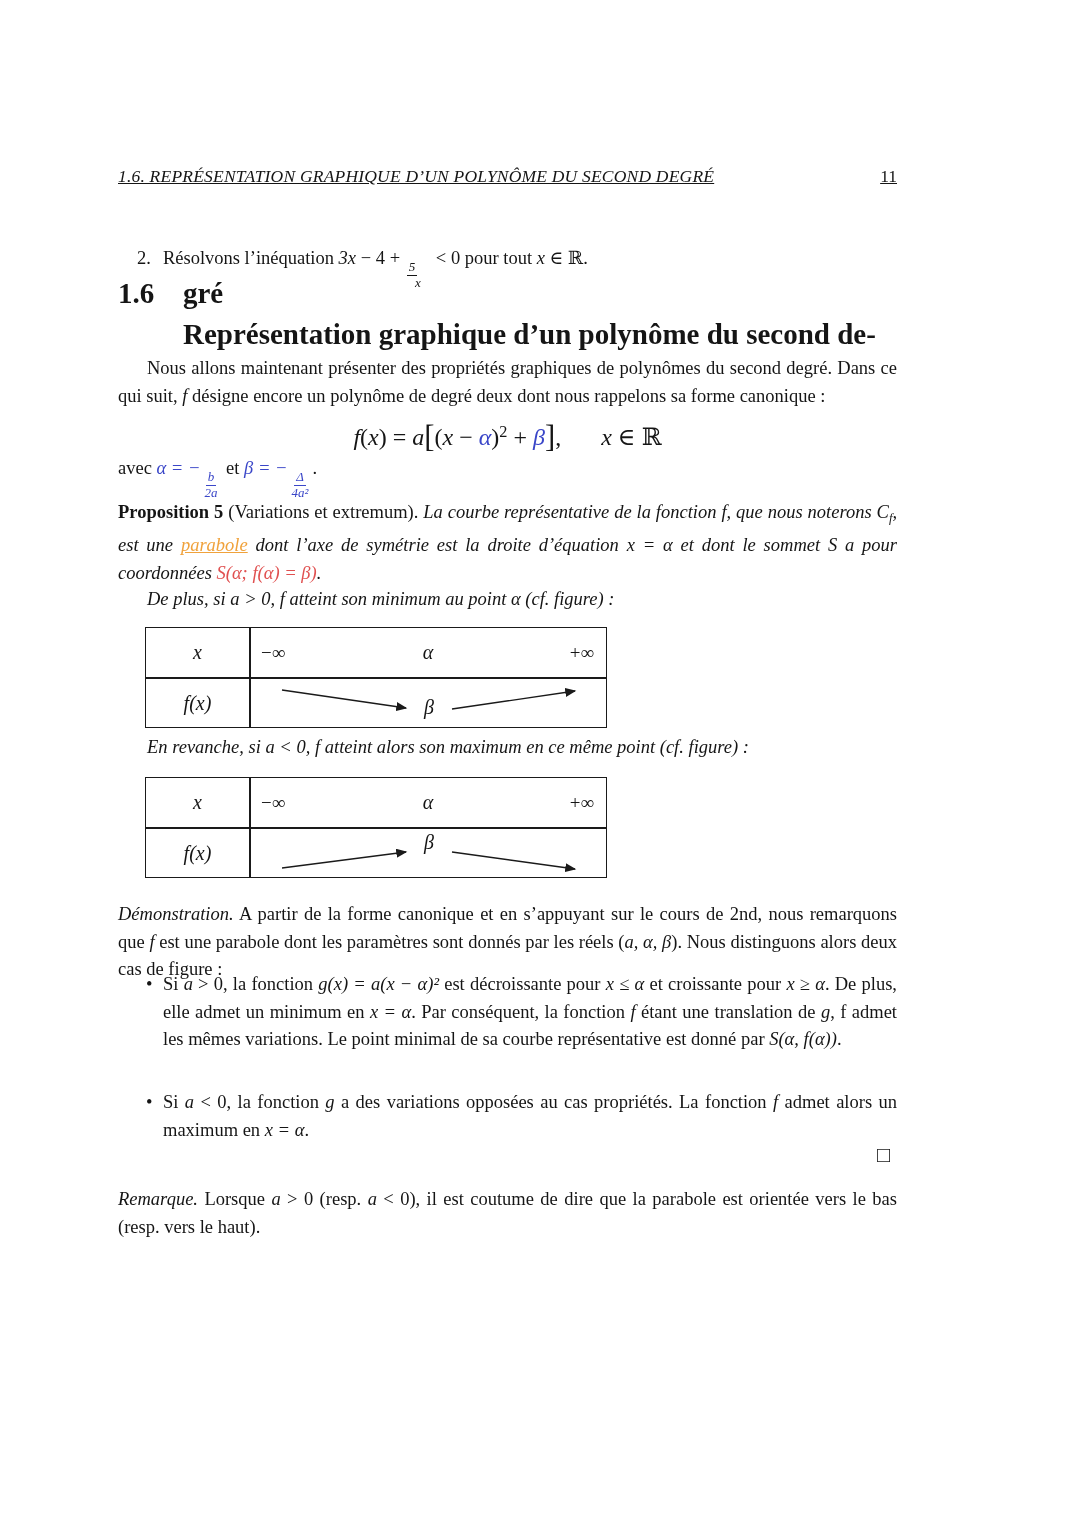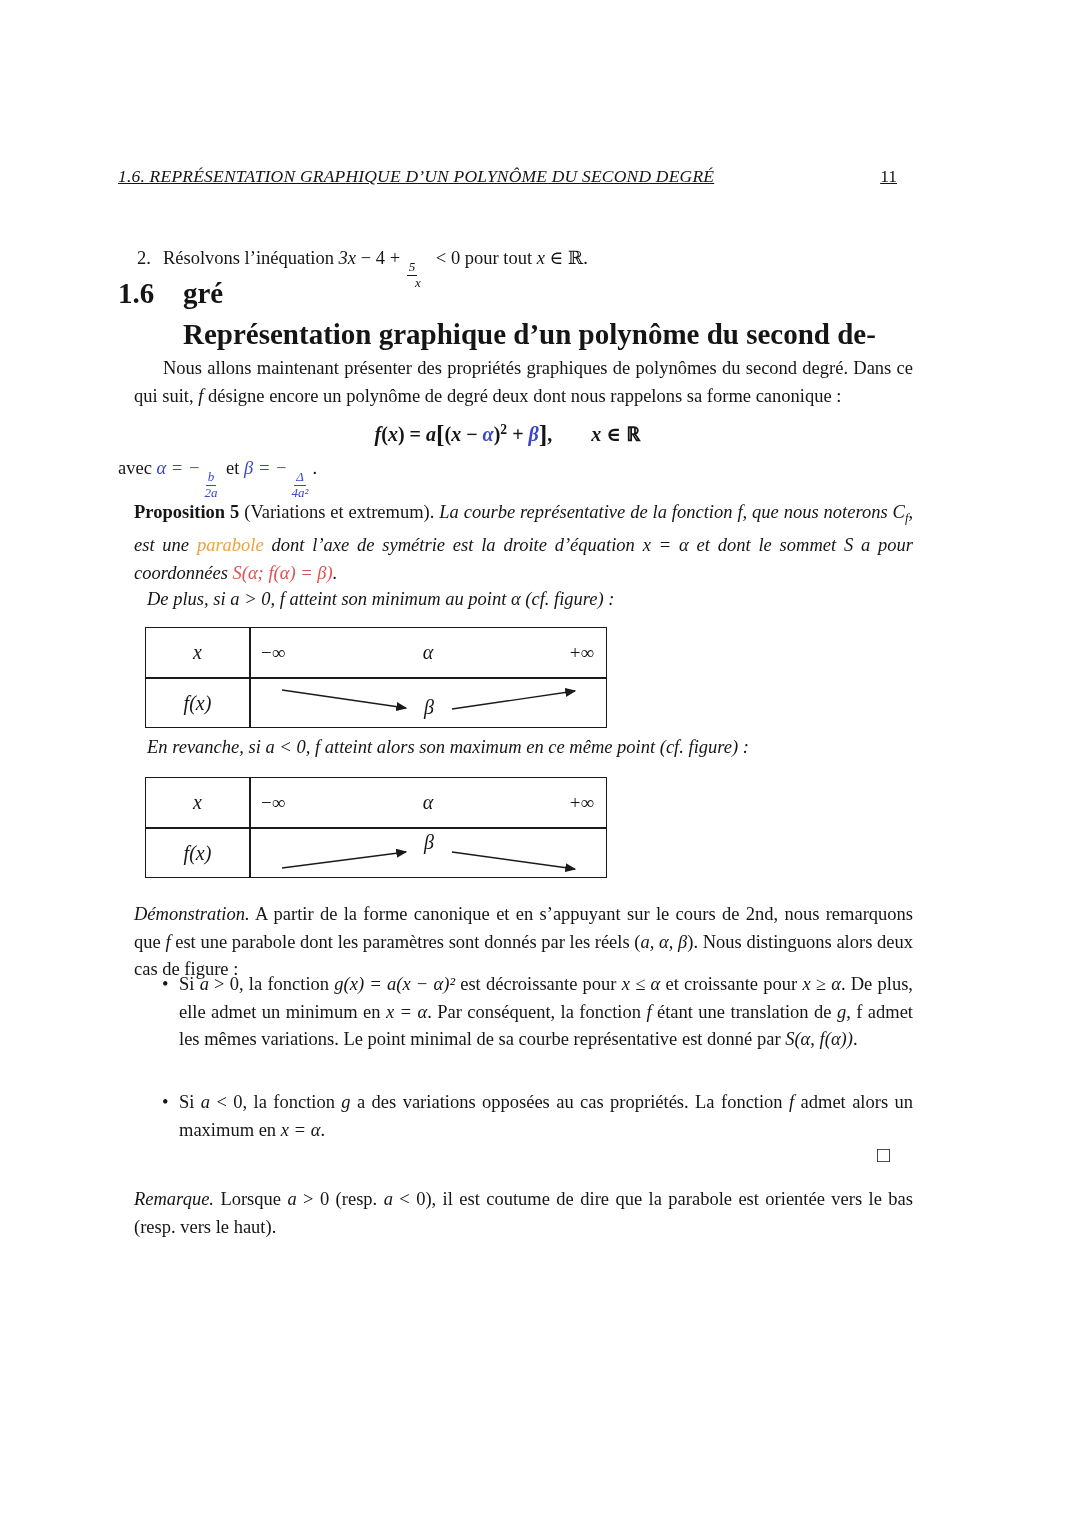--- a/index.html
+++ b/index.html
@@ -8,21 +8,21 @@
     width:1080px;height:1528px;
     background:#ffffff;
     color:#151515;
     font-family:"Liberation Serif","DejaVu Serif",serif;
     overflow:hidden;
   }
   .abs{position:absolute;}
   .i{font-style:italic;}
   .b{font-weight:bold;font-style:normal;}
   .blue{color:var(--math_blue,#3a46c8);}
-  .orange{color:var(--highlight_orange,#f0a23c);}
+  .orange{color:var(--highlight_orange,#f0a23c);text-decoration:underline;}
   .red{color:var(--vertex_red,#e05050);}
   .sup{font-size:0.68em;vertical-align:0.5em;}
   .sub{font-size:0.68em;vertical-align:-0.3em;}
   .big{font-size:1.28em;vertical-align:-0.07em;}
   .quad{padding:0 17px;}
 
   .running-header{top:166px;left:118px;width:779px;display:flex;justify-content:space-between;
     font-size:17.5px;text-decoration:underline;}
   .running-title{font-style:italic;letter-spacing:0.2px;}
   .page-number{font-style:normal;}
@@ -32,23 +32,23 @@
 
   .frac{display:inline-flex;flex-direction:column;align-items:center;vertical-align:-0.55em;
     font-size:13px;line-height:1.15;font-style:italic;margin:0 2px;}
   .frac .num{display:block;border-bottom:1px solid currentColor;padding:0 2px;}
   .frac .den{display:block;padding:0 2px;}
 
   .section-heading{top:273px;left:118px;width:779px;display:flex;
     font-weight:bold;font-size:29px;line-height:41px;}
   .sec-num{width:65px;flex:none;}
 
-  .par{font-size:18.5px;line-height:27.5px;text-align:justify;margin-left:16px;}
+  .par{font-size:18.5px;line-height:27.5px;text-align:justify;}
   .intro{top:355px;left:118px;width:779px;text-indent:29px;}
-  .canonical{top:420px;left:118px;width:779px;text-align:center;font-size:20px;font-weight:bold;}
+  .canonical{top:420px;left:118px;width:779px;text-align:center;font-size:24px;}
   .avec-line{top:458px;left:118px;font-size:18.5px;}
   .proposition{top:499px;left:118px;width:779px;}
   .case-line{font-size:18.5px;font-style:italic;}
   .case-min{top:589px;left:147px;}
   .case-max{top:737px;left:147px;}
   .demonstration{top:901px;left:118px;width:779px;}
   .bullet-item{left:146px;width:751px;display:flex;}
   .bullet-dot{flex:none;width:17px;font-size:18.5px;line-height:27.5px;}
   .bullet-text{flex:1;}
   .bullet1{top:971px;}

